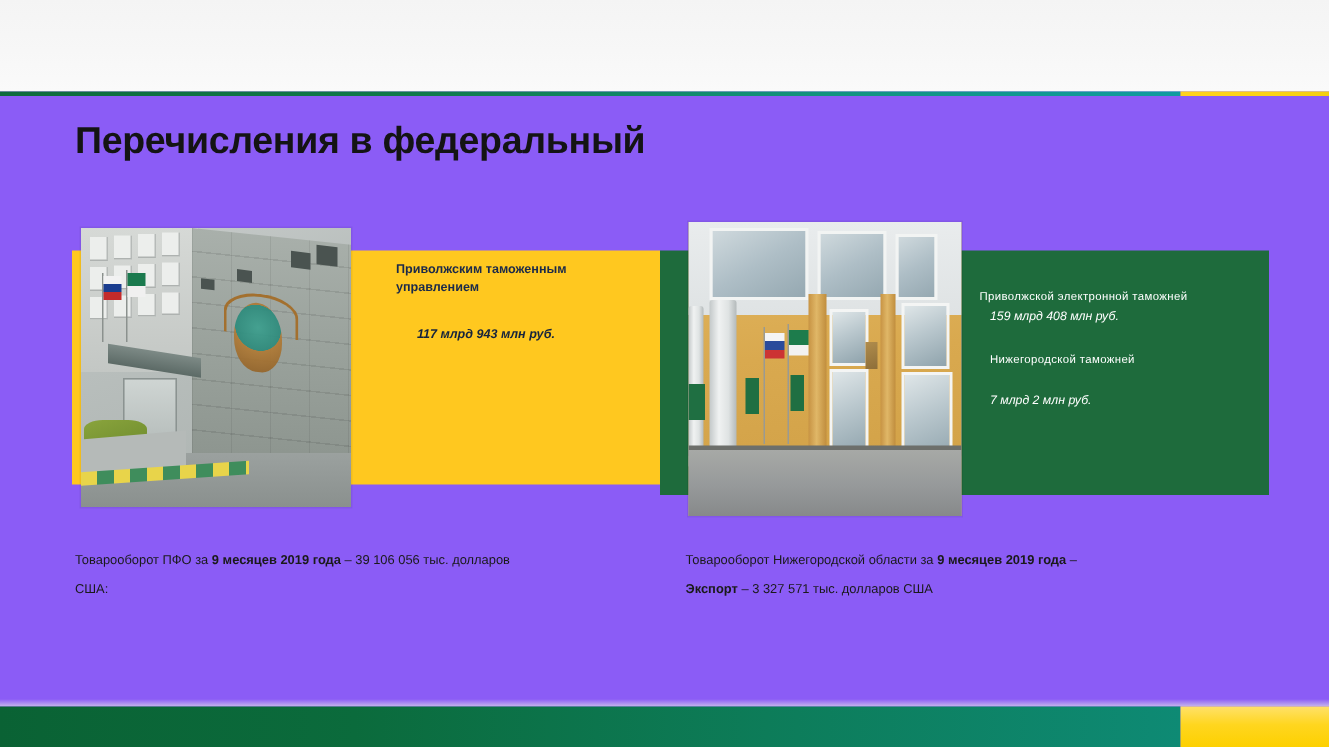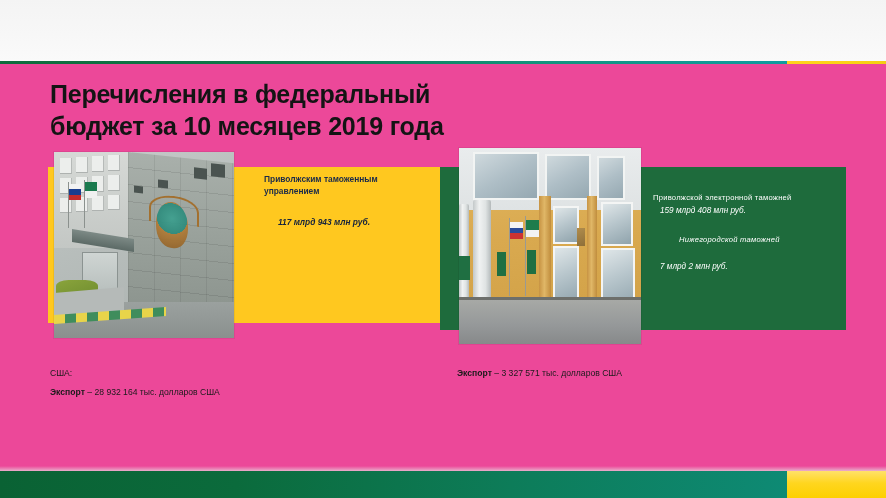--- a/index.html
+++ b/index.html
@@ -13,21 +13,21 @@
     font-family: "Liberation Sans", sans-serif;
     overflow: hidden;
     position: relative;
   }
 
   #slide {
     position: absolute;
     left: 0; top: 0;
     width: 886px;
     height: 498px;
-    background: #ec4899;
+    background: #8b5cf6;
   }
 
   
   .top-band {
     position: absolute;
     left: 0; top: 0;
     width: 886px;
     height: 61px;
     background: linear-gradient(180deg, #f4f4f4 0%, #f7f7f7 55%, #fafafa 100%);
   }
@@ -299,26 +299,25 @@
     letter-spacing: 0.25px;
   }
   .pval-green-1 {
     left: 660px;
     top: 206px;
     font-size: 8.2px;
     font-style: italic;
     color: #ffffff;
   }
   .ptitle-green-2 {
-    left: 679px;
+    left: 660px;
     top: 235px;
     font-size: 7.6px;
     color: #ffffff;
     letter-spacing: 0.25px;
-    font-style: italic;
   }
   .pval-green-2 {
     left: 660px;
     top: 262px;
     font-size: 8.2px;
     font-style: italic;
     color: #ffffff;
   }
 
   
@@ -337,21 +336,20 @@
 <body>
 
 <div id="slide">
 
   <div class="top-band"></div>
   <div class="top-rule top-rule-green"></div>
   <div class="top-rule top-rule-yellow"></div>
 
   <div class="slide-title">
     <div>Перечисления в федеральный</div>
-    <div>бюджет за 10 месяцев 2019 года</div>
   </div>
 
   <div class="panel-yellow"></div>
 
   <div class="panel-green"></div>
 
   <div class="photo photo-left">
     <div class="pl-sky"></div>
     <div class="pl-upper-building"></div>
 
@@ -428,25 +426,26 @@
 
   <div class="panel-text ptitle-yellow">Приволжским таможенным управлением</div>
   <div class="panel-text pval-yellow">117 млрд 943 млн руб.</div>
 
   <div class="panel-text ptitle-green-1">Приволжской электронной таможней</div>
   <div class="panel-text pval-green-1">159 млрд 408 млн руб.</div>
   <div class="panel-text ptitle-green-2">Нижегородской  таможней</div>
   <div class="panel-text pval-green-2">7 млрд 2 млн руб.</div>
 
   <div class="text-block text-block-left">
+    <div class="line"><span>Товарооборот ПФО за </span><b>9 месяцев  2019 года</b><span> – 39 106 056 тыс. долларов</span></div>
     <div class="line">США:</div>
-    <div class="line"><b>Экспорт</b><span> – 28 932 164 тыс. долларов  США</span></div>
   </div>
 
   <div class="text-block text-block-right">
+    <div class="line"><span>Товарооборот Нижегородской области за </span><b>9 месяцев  2019 года</b><span> –</span></div>
     <div class="line"><b>Экспорт</b><span> – 3 327 571 тыс. долларов  США</span></div>
   </div>
 
   <div class="bottom-shadow"></div>
   <div class="bottom-rule bottom-rule-green"></div>
   <div class="bottom-rule bottom-rule-yellow"></div>
 
 </div>
 
 </body></html>

